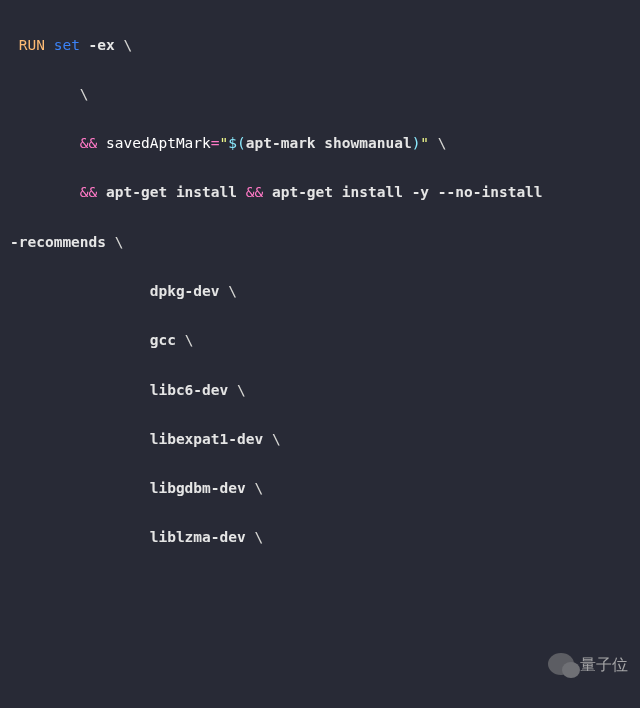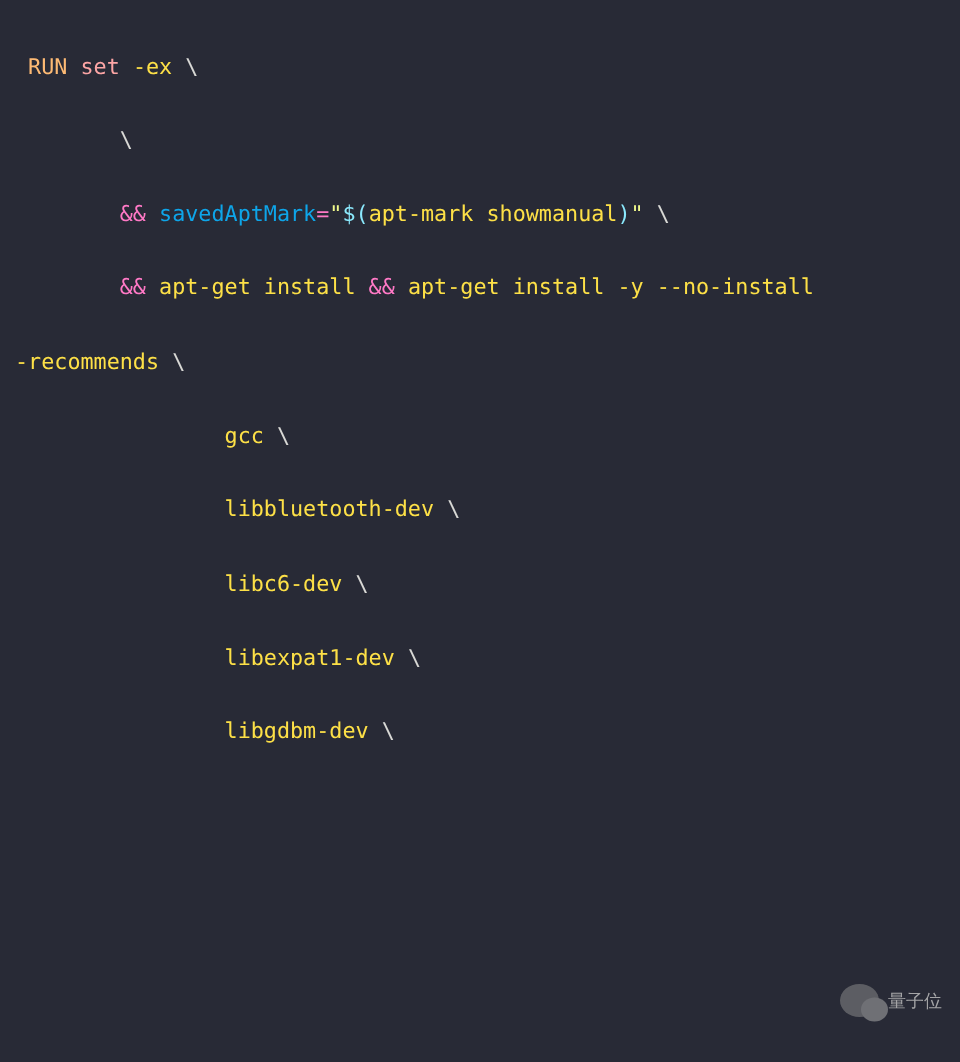--- a/index.html
+++ b/index.html
@@ -19,26 +19,26 @@
       position: relative;
     }
     .code-block {
       padding: 8px 10px;
       white-space: pre;
     }
     .line {
       display: block;
     }
     .keyword { color: #fdba74; }
-    .builtin { color: #fca5a5; }
-    .variable { color: #0ea5e9; }
+    .builtin { color: #3b82f6; }
+    .variable { color: #ffffff; }
     .operator { color: #ff79c6; }
     .string { color: #f1fa8c; }
     .subst { color: #8be9fd; }
-    .plain { color: #fde047; }
+    .plain { color: #e5e5e5; font-weight: bold; }
     .continuation { color: #f8f8f2; opacity: 0.85; }
     .watermark {
       position: absolute;
       right: 12px;
       bottom: 30px;
       display: flex;
       align-items: center;
       gap: 6px;
     }
     .wechat-icon {
@@ -54,38 +54,39 @@
       position: absolute;
       width: 18px;
       height: 16px;
       background: #aaa;
       border-radius: 50%;
       right: -6px;
       bottom: -3px;
     }
     .watermark-text {
       color: #bbb;
-      font-size: 12px;
+      font-size: 16px;
       opacity: 0.85;
     }
   </style>
 </head>
 <body>
 
 <div class="code-block">
 <span class="line"> <span class="keyword">RUN</span> <span class="builtin">set</span> <span class="plain">-ex</span> <span class="continuation">\</span></span>
 <span class="line">        <span class="continuation">\</span></span>
 <span class="line">        <span class="operator">&amp;&amp;</span> <span class="variable">savedAptMark</span><span class="operator">=</span><span class="string">"</span><span class="subst">$(</span><span class="plain">apt-mark showmanual</span><span class="subst">)</span><span class="string">"</span> <span class="continuation">\</span></span>
 <span class="line">        <span class="operator">&amp;&amp;</span> <span class="plain">apt-get install</span> <span class="operator">&amp;&amp;</span> <span class="plain">apt-get install</span> <span class="plain">-y --no-install</span></span>
 <span class="line"><span class="plain">-recommends</span> <span class="continuation">\</span></span>
+<span class="line">                <span class="plain">dpkg-dev</span> <span class="continuation">\</span></span>
 <span class="line">                <span class="plain">gcc</span> <span class="continuation">\</span></span>
-<span class="line">                <span class="plain">libbluetooth-dev</span> <span class="continuation">\</span></span>
 <span class="line">                <span class="plain">libc6-dev</span> <span class="continuation">\</span></span>
 <span class="line">                <span class="plain">libexpat1-dev</span> <span class="continuation">\</span></span>
 <span class="line">                <span class="plain">libgdbm-dev</span> <span class="continuation">\</span></span>
+<span class="line">                <span class="plain">liblzma-dev</span> <span class="continuation">\</span></span>
 
 
 
 
 
 
 
 
 
 

